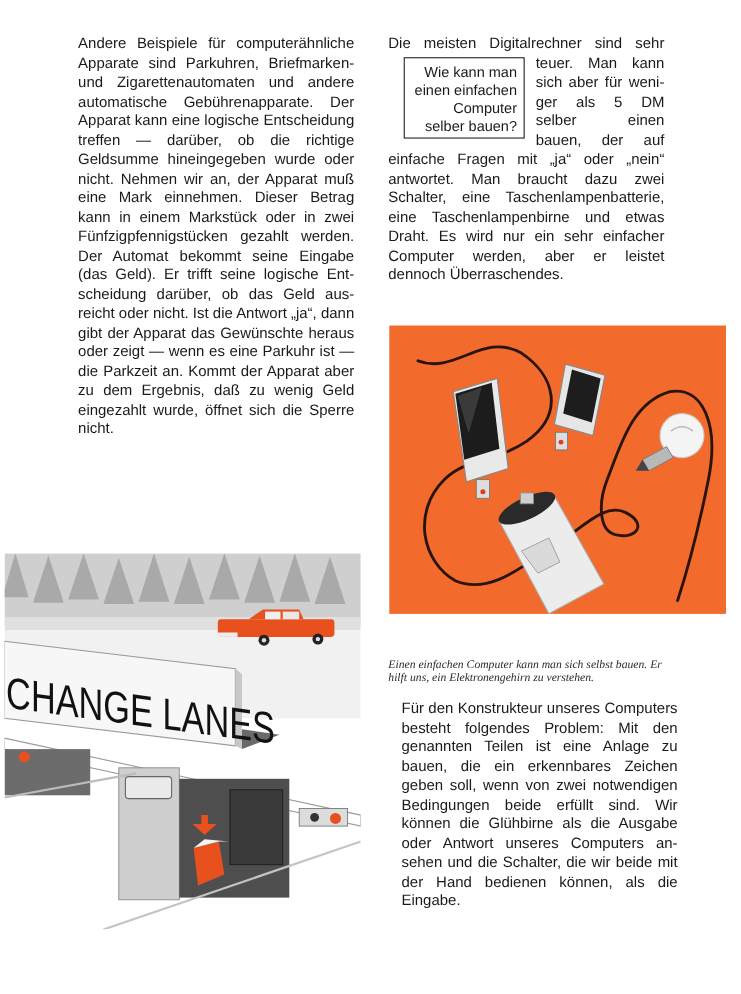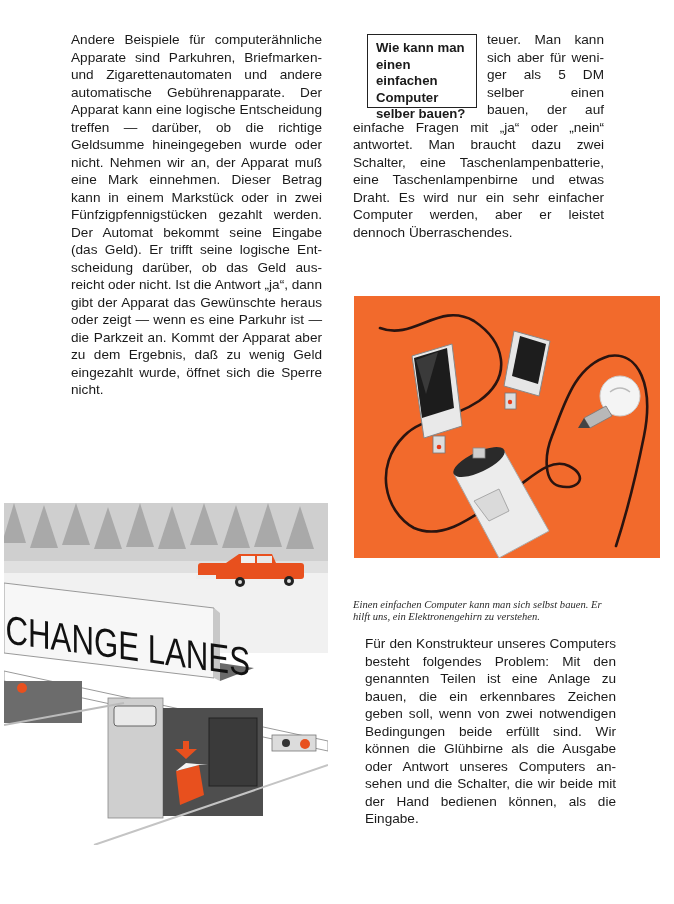--- a/index.html
+++ b/index.html
@@ -11,38 +11,39 @@
   .col p + p { margin-top: 17.5px; }
 
   #left-col { left: 71px; top: 31px; width: 251px; }
   #right-top { left: 353px; top: 31px; width: 251px; }
   #right-bottom { left: 365px; top: 635px; width: 251px; }
 
   .callout {
     float: left; width: 110px; height: 74px;
     border: 1.5px solid #222; margin: 3px 10px 4px 14px;
     padding: 5px 6px 4px 8px;
-    font-weight: bold; font-size: 13.2px; line-height: 16.5px; text-align: left;
+    font-weight: normal; font-size: 13.2px; line-height: 16.5px; text-align: right;
   }
 
   #illustration-parts { position: absolute; left: 354px; top: 296px; width: 306px; height: 262px; background: #f26a2c; overflow: hidden; }
   #caption { position: absolute; left: 353px; top: 559px; width: 260px; font-family: "Liberation Serif", serif; font-style: italic; font-size: 10.6px; line-height: 12.2px; color: #2a2a2a; margin-top: 40px; }
 
   #illustration-road { position: absolute; left: 4px; top: 503px; width: 324px; height: 342px; overflow: hidden; }
 
   #page-number { position: absolute; left: 592px; top: 890px; font-size: 18px; margin-top: 40px; }
 </style>
 </head>
 <body>
 
 <div id="left-col" class="col">
   <p>Andere Beispiele für computerähnliche Apparate sind Parkuhren, Briefmarken- und Zigarettenautomaten und andere automatische Gebührenapparate. Der Apparat kann eine logische Entschei­dung treffen — darüber, ob die richtige Geldsumme hineingegeben wurde oder nicht. Nehmen wir an, der Apparat muß eine Mark einnehmen. Dieser Betrag kann in einem Markstück oder in zwei Fünfzigpfennigstücken gezahlt werden. Der Automat bekommt seine Eingabe (das Geld). Er trifft seine logische Ent­scheidung darüber, ob das Geld aus­reicht oder nicht. Ist die Antwort „ja“, dann gibt der Apparat das Gewünschte heraus oder zeigt — wenn es eine Park­uhr ist — die Parkzeit an. Kommt der Apparat aber zu dem Ergebnis, daß zu wenig Geld eingezahlt wurde, öffnet sich die Sperre nicht.</p>
 </div>
 
 <div id="right-top" class="col">
+  <div style="text-align:justify;text-align-last:justify;">Die meisten Digitalrechner sind sehr</div>
   <div class="callout">Wie kann man einen einfachen Computer selber bauen?</div>
   <span>teuer. Man kann sich aber für weni­ger als 5 DM selber einen bauen, der auf einfache Fra­gen mit „ja“ oder „nein“ antwortet. Man braucht dazu zwei Schalter, eine Taschenlampen­batterie, eine Taschenlampenbirne und etwas Draht. Es wird nur ein sehr ein­facher Computer werden, aber er leistet dennoch Überraschendes.</span>
 </div>
 
 <div id="illustration-parts">
   <svg width="306" height="262" viewBox="0 0 306 262" xmlns="http://www.w3.org/2000/svg">
     <rect width="306" height="262" fill="#f26a2c"></rect>
 
     <path d="M26 32 C60 45, 85 5, 120 25 C150 45, 160 80, 125 105 C95 125, 70 120, 50 140 C20 170, 30 215, 60 232 C90 245, 120 220, 150 200 C175 185, 195 160, 215 170 C235 180, 225 195, 205 190 C190 186, 190 160, 198 140 C210 110, 220 70, 255 60 C285 55, 300 90, 290 140 C282 180, 275 210, 262 250" fill="none" stroke="#2a1410" stroke-width="2.6" stroke-linecap="round"></path>
 

